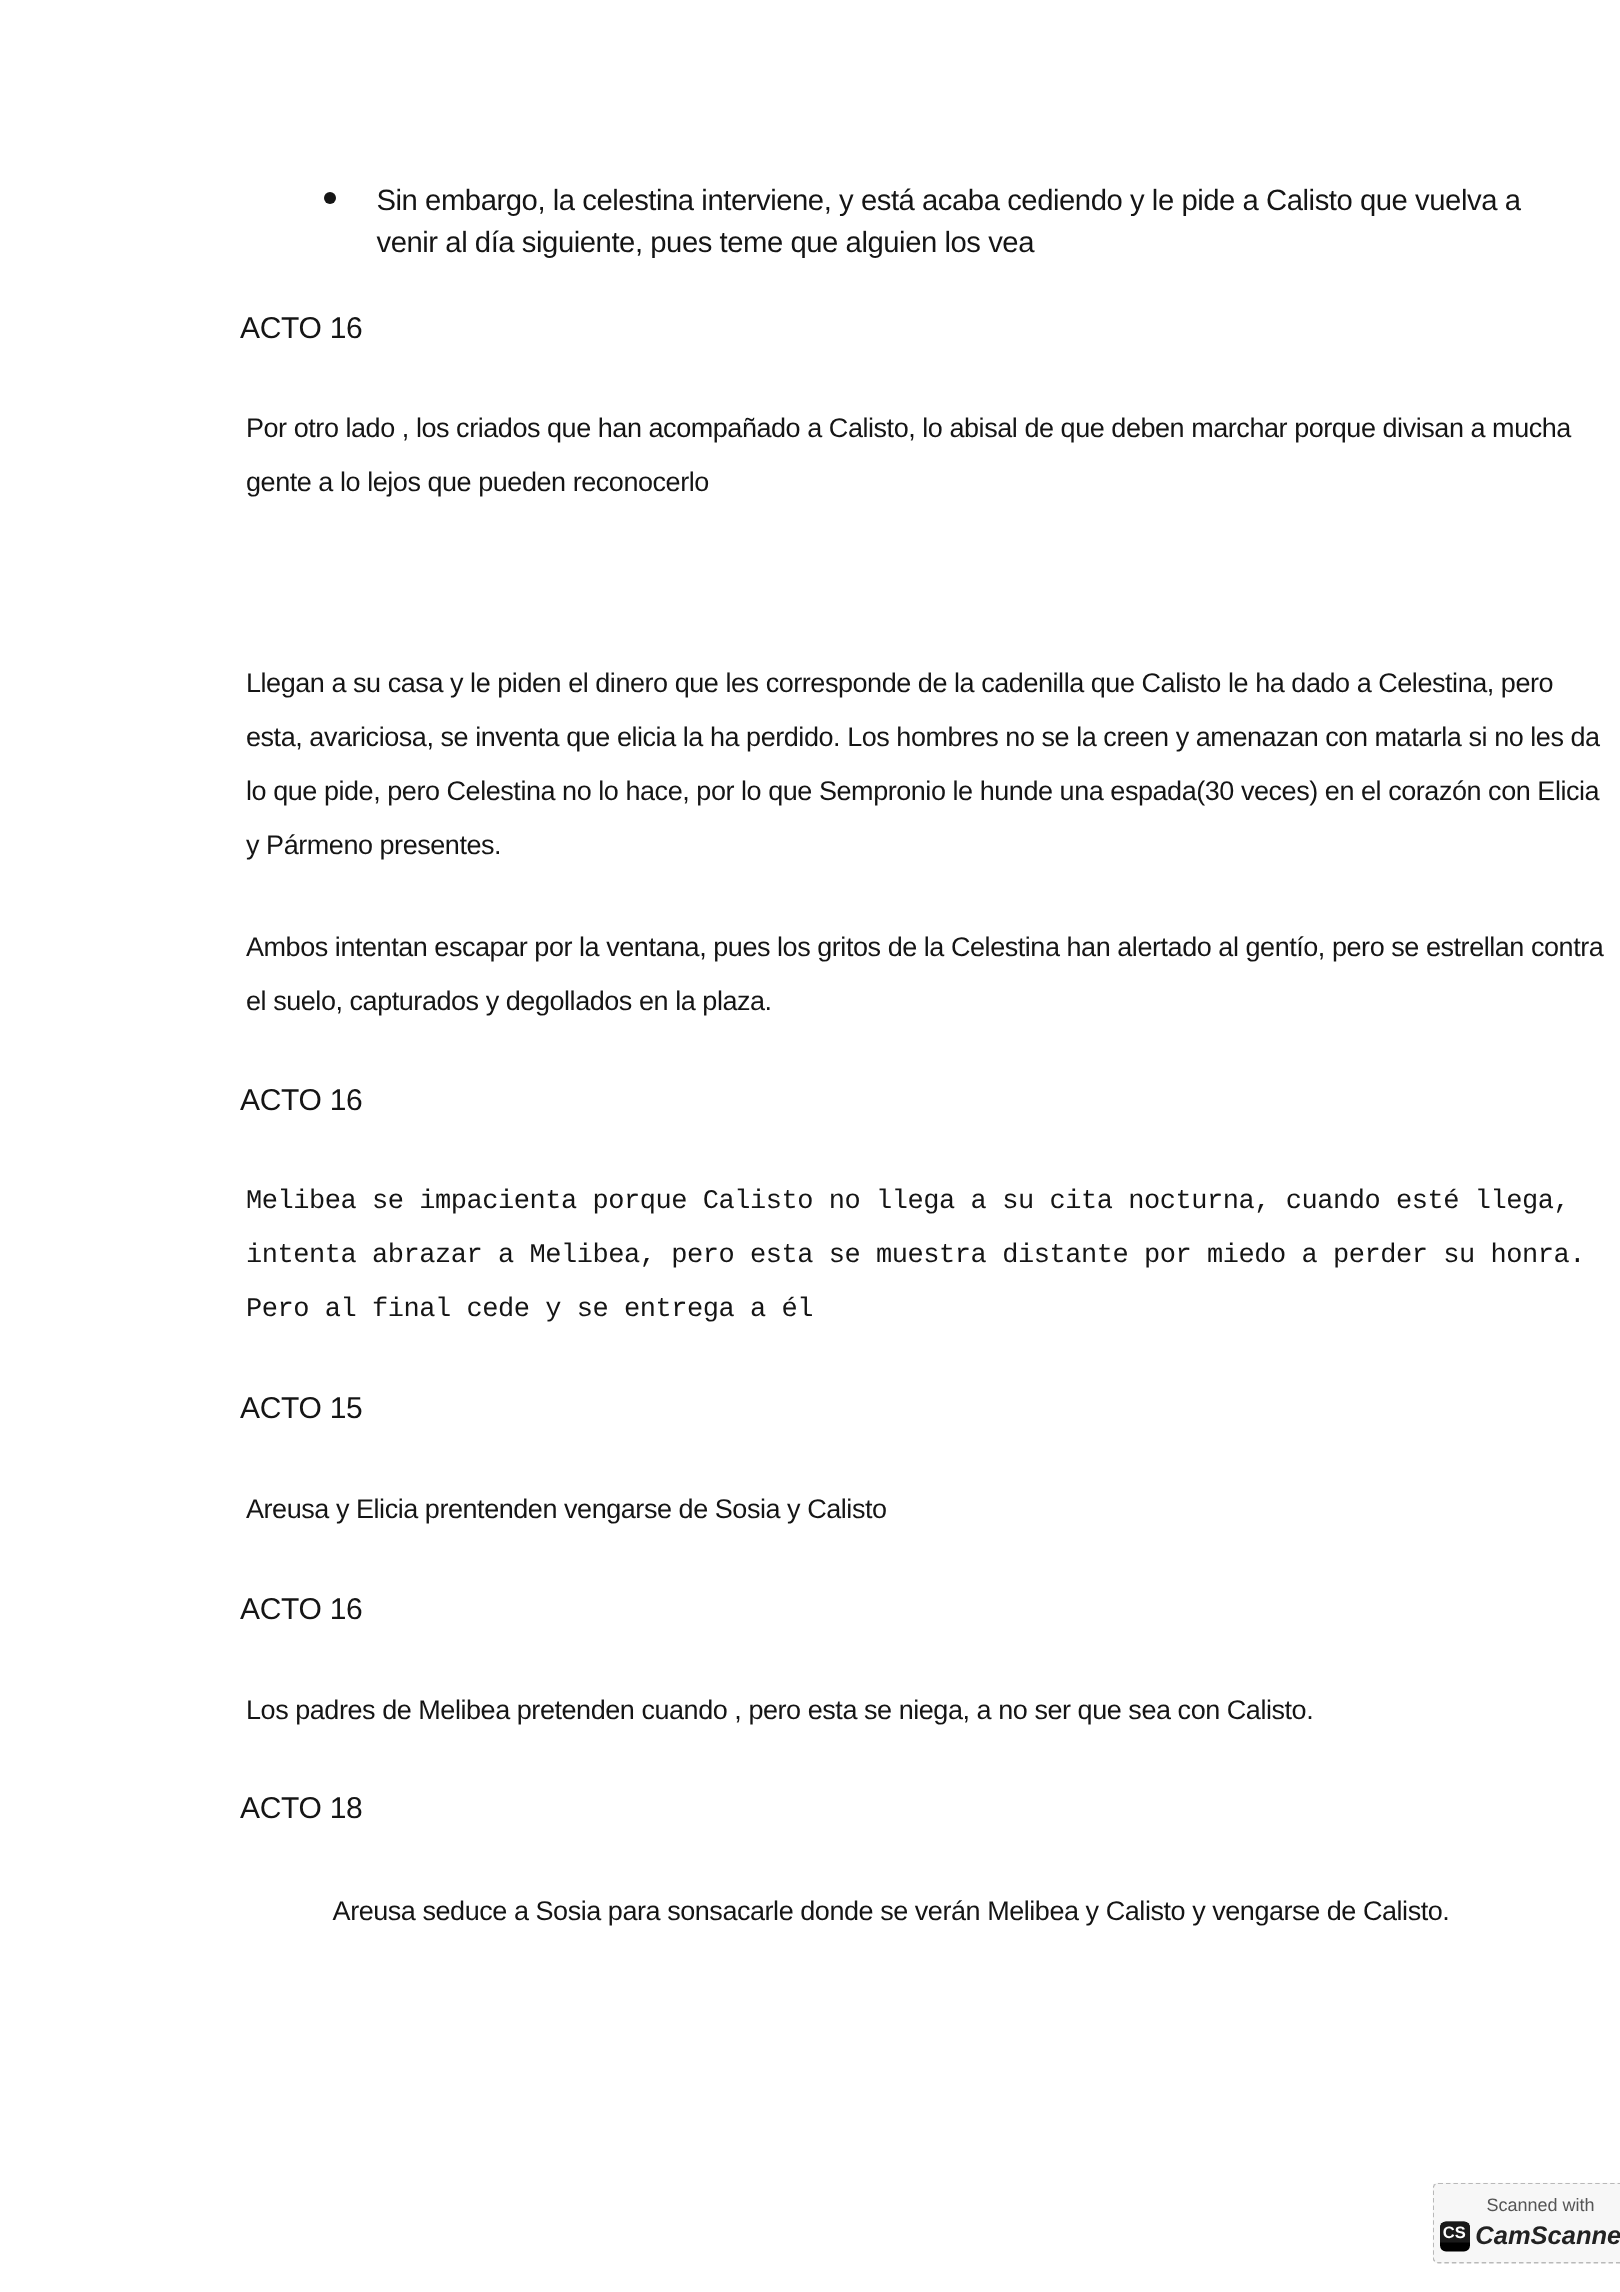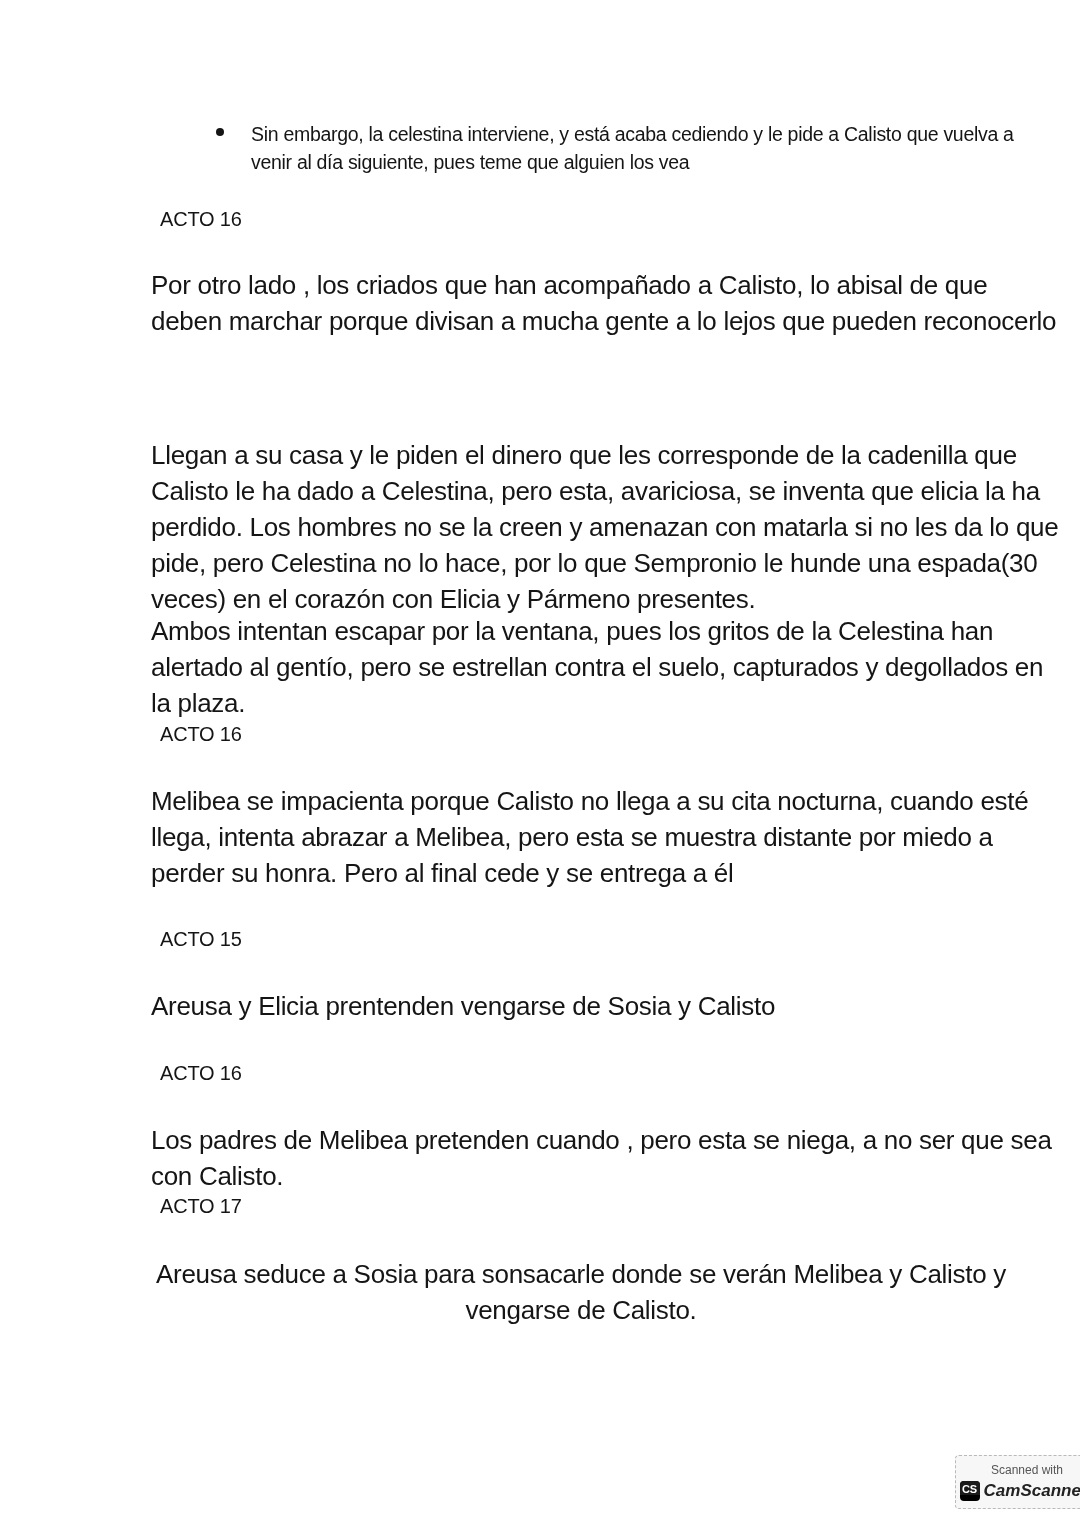--- a/index.html
+++ b/index.html
@@ -38,23 +38,23 @@
       background: #151515;
     }
     .bullet-text {
       margin-left: 35px;
       font-size: 19.5px;
       line-height: 28px;
       letter-spacing: -0.3px;
     }
     .block {
       position: absolute;
-      left: 103px;
+      left: 116px;
       width: 910px;
-      font-size: 26px;
+      font-size: 18px;
       line-height: 36px;
       letter-spacing: -0.3px;
     }
     .heading {
       position: absolute;
       left: 112px;
       font-size: 20px;
       line-height: 28px;
       letter-spacing: -0.2px;
     }
@@ -134,31 +134,31 @@
 
   <div class="block" style="top:267px;">Por otro lado , los criados que han acompañado a Calisto, lo abisal de que deben marchar porque divisan a mucha gente a lo lejos que pueden reconocerlo</div>
 
 
   <div class="block" style="top:437px;">Llegan a su casa y le piden el dinero que les corresponde de la cadenilla que Calisto le ha dado a Celestina, pero esta, avariciosa, se inventa que elicia la ha perdido. Los hombres no se la creen y amenazan con matarla si no les da lo que pide, pero Celestina no lo hace, por lo que Sempronio le hunde una espada(30 veces) en el corazón con Elicia y Pármeno presentes.</div>
 
   <div class="block" style="top:613px;">Ambos intentan escapar por la ventana, pues los gritos de la Celestina han alertado al gentío, pero se estrellan contra el suelo, capturados y degollados en la plaza.</div>
 
   <div class="heading" style="top:720px;">ACTO 16</div>
 
-  <div class="block" style="top:783px;">Melibea se impacienta porque Calisto no llega a su cita nocturna, cuando esté llega, intenta abrazar a Melibea, pero esta se muestra distante por miedo a perder su honra. Pero al final cede y se entrega a él</div>
+  <div class="block" style="top:783px;font-family:Liberation Mono, monospace;">Melibea se impacienta porque Calisto no llega a su cita nocturna, cuando esté llega, intenta abrazar a Melibea, pero esta se muestra distante por miedo a perder su honra. Pero al final cede y se entrega a él</div>
 
   <div class="heading" style="top:925px;">ACTO 15</div>
 
   <div class="block" style="top:988px;">Areusa y Elicia prentenden vengarse de Sosia y Calisto</div>
 
   <div class="heading" style="top:1059px;">ACTO 16</div>
 
   <div class="block" style="top:1122px;">Los padres de Melibea pretenden cuando , pero esta se niega, a no ser que sea con Calisto.</div>
 
-  <div class="heading" style="top:1192px;">ACTO 17</div>
+  <div class="heading" style="top:1192px;">ACTO 18</div>
 
   <div class="block" style="top:1256px; width:860px;text-align:center;">Areusa seduce a Sosia para sonsacarle donde se verán Melibea y Calisto y vengarse de Calisto.</div>
 
   <div class="watermark">
     <div class="wm-top">Scanned with</div>
     <div class="wm-brand">
       <div class="wm-logo">
         <span>CS</span>
       </div>
       <span class="wm-name">CamScanner</span>

